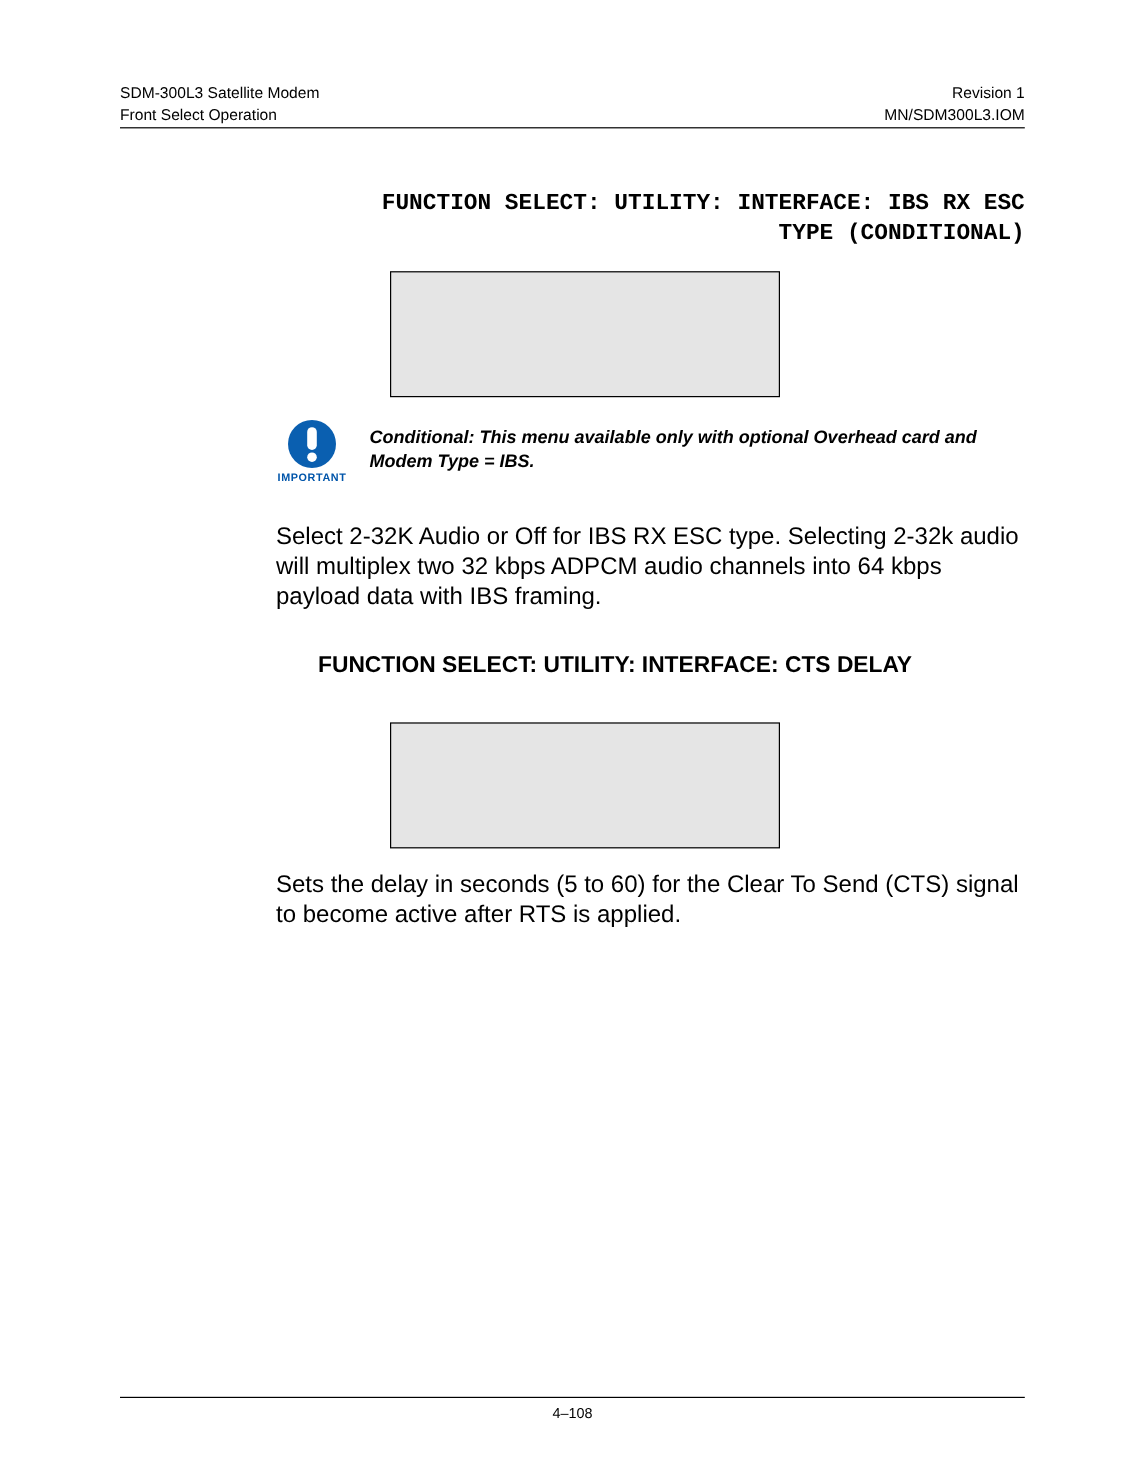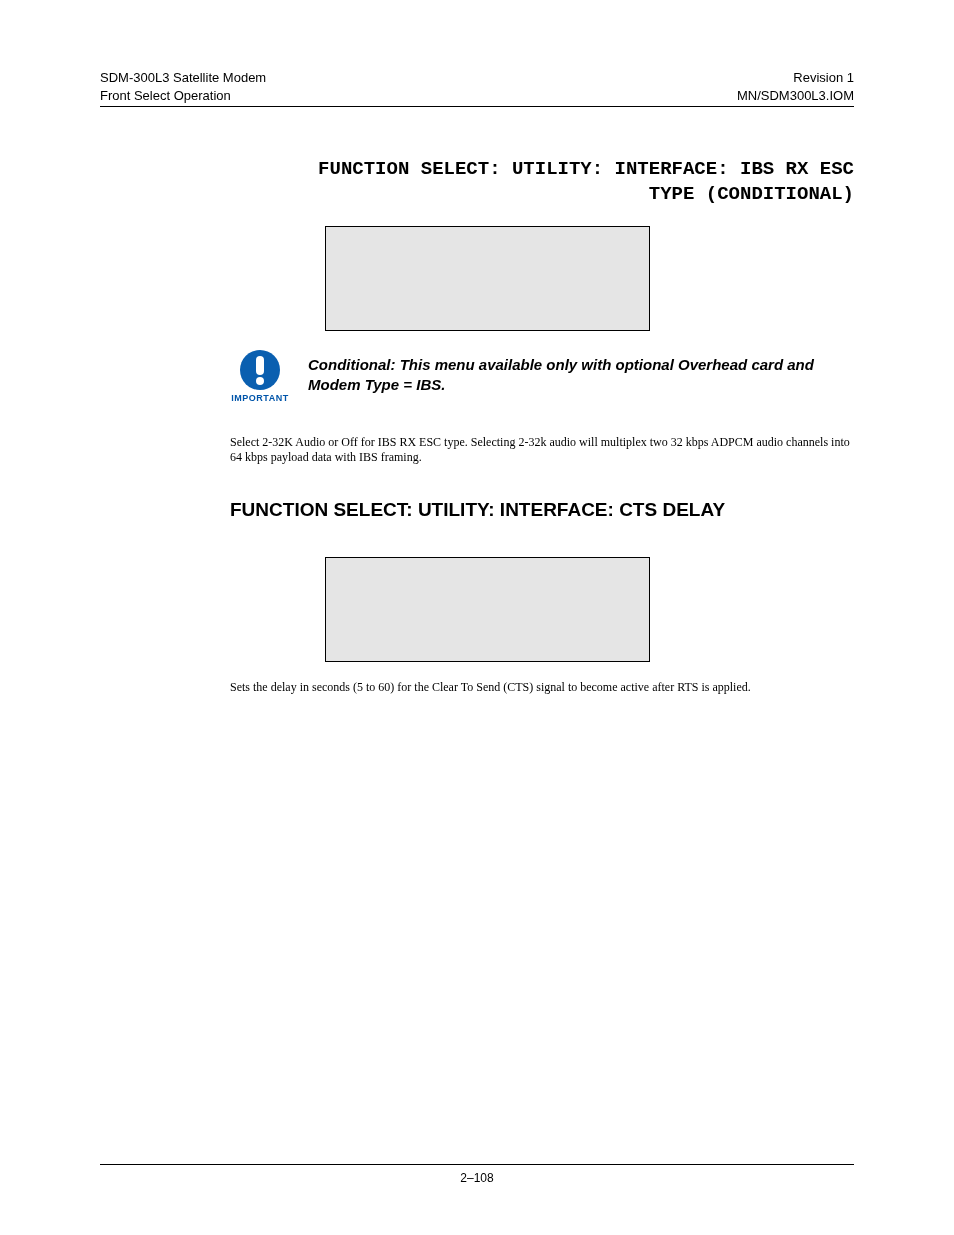--- a/index.html
+++ b/index.html
@@ -80,30 +80,31 @@
     .important-text {
       font-family: Liberation Sans, sans-serif;
       font-weight: bold;
       font-style: italic;
       font-size: 15px;
       margin-left: 18px;
       margin-top: 6px;
       line-height: 1.3;
     }
     .body-text {
-      font-family: Liberation Serif, serif;
-      font-size: 12px;
+      font-family: Liberation Sans, sans-serif;
+      font-size: 20px;
       line-height: 1.25;
       margin-bottom: 34px;
     }
     .section2-heading {
       font-family: Arial, Helvetica, sans-serif;
       font-weight: bold;
       font-size: 19px;
       margin-bottom: 36px;
+      margin-left: 35px;
     }
     .footer {
       margin-top: auto;
       text-align: center;
       font-family: Arial, Helvetica, sans-serif;
       font-size: 12px;
     }
     .footer-rule {
       border: none;
       border-top: 1px solid #000;
@@ -153,15 +154,15 @@
 
       <div class="display-box"></div>
 
       <p class="body-text" style="margin-top:18px;">Sets the delay in seconds (5 to 60) for the Clear To Send (CTS) signal to become active after RTS is applied.</p>
     </div>
 
   </div>
 
   <div class="footer">
     <hr class="footer-rule">
-    <span>2–108</span>
+    <span>4–108</span>
   </div>
 </div>
 
 </body></html>

